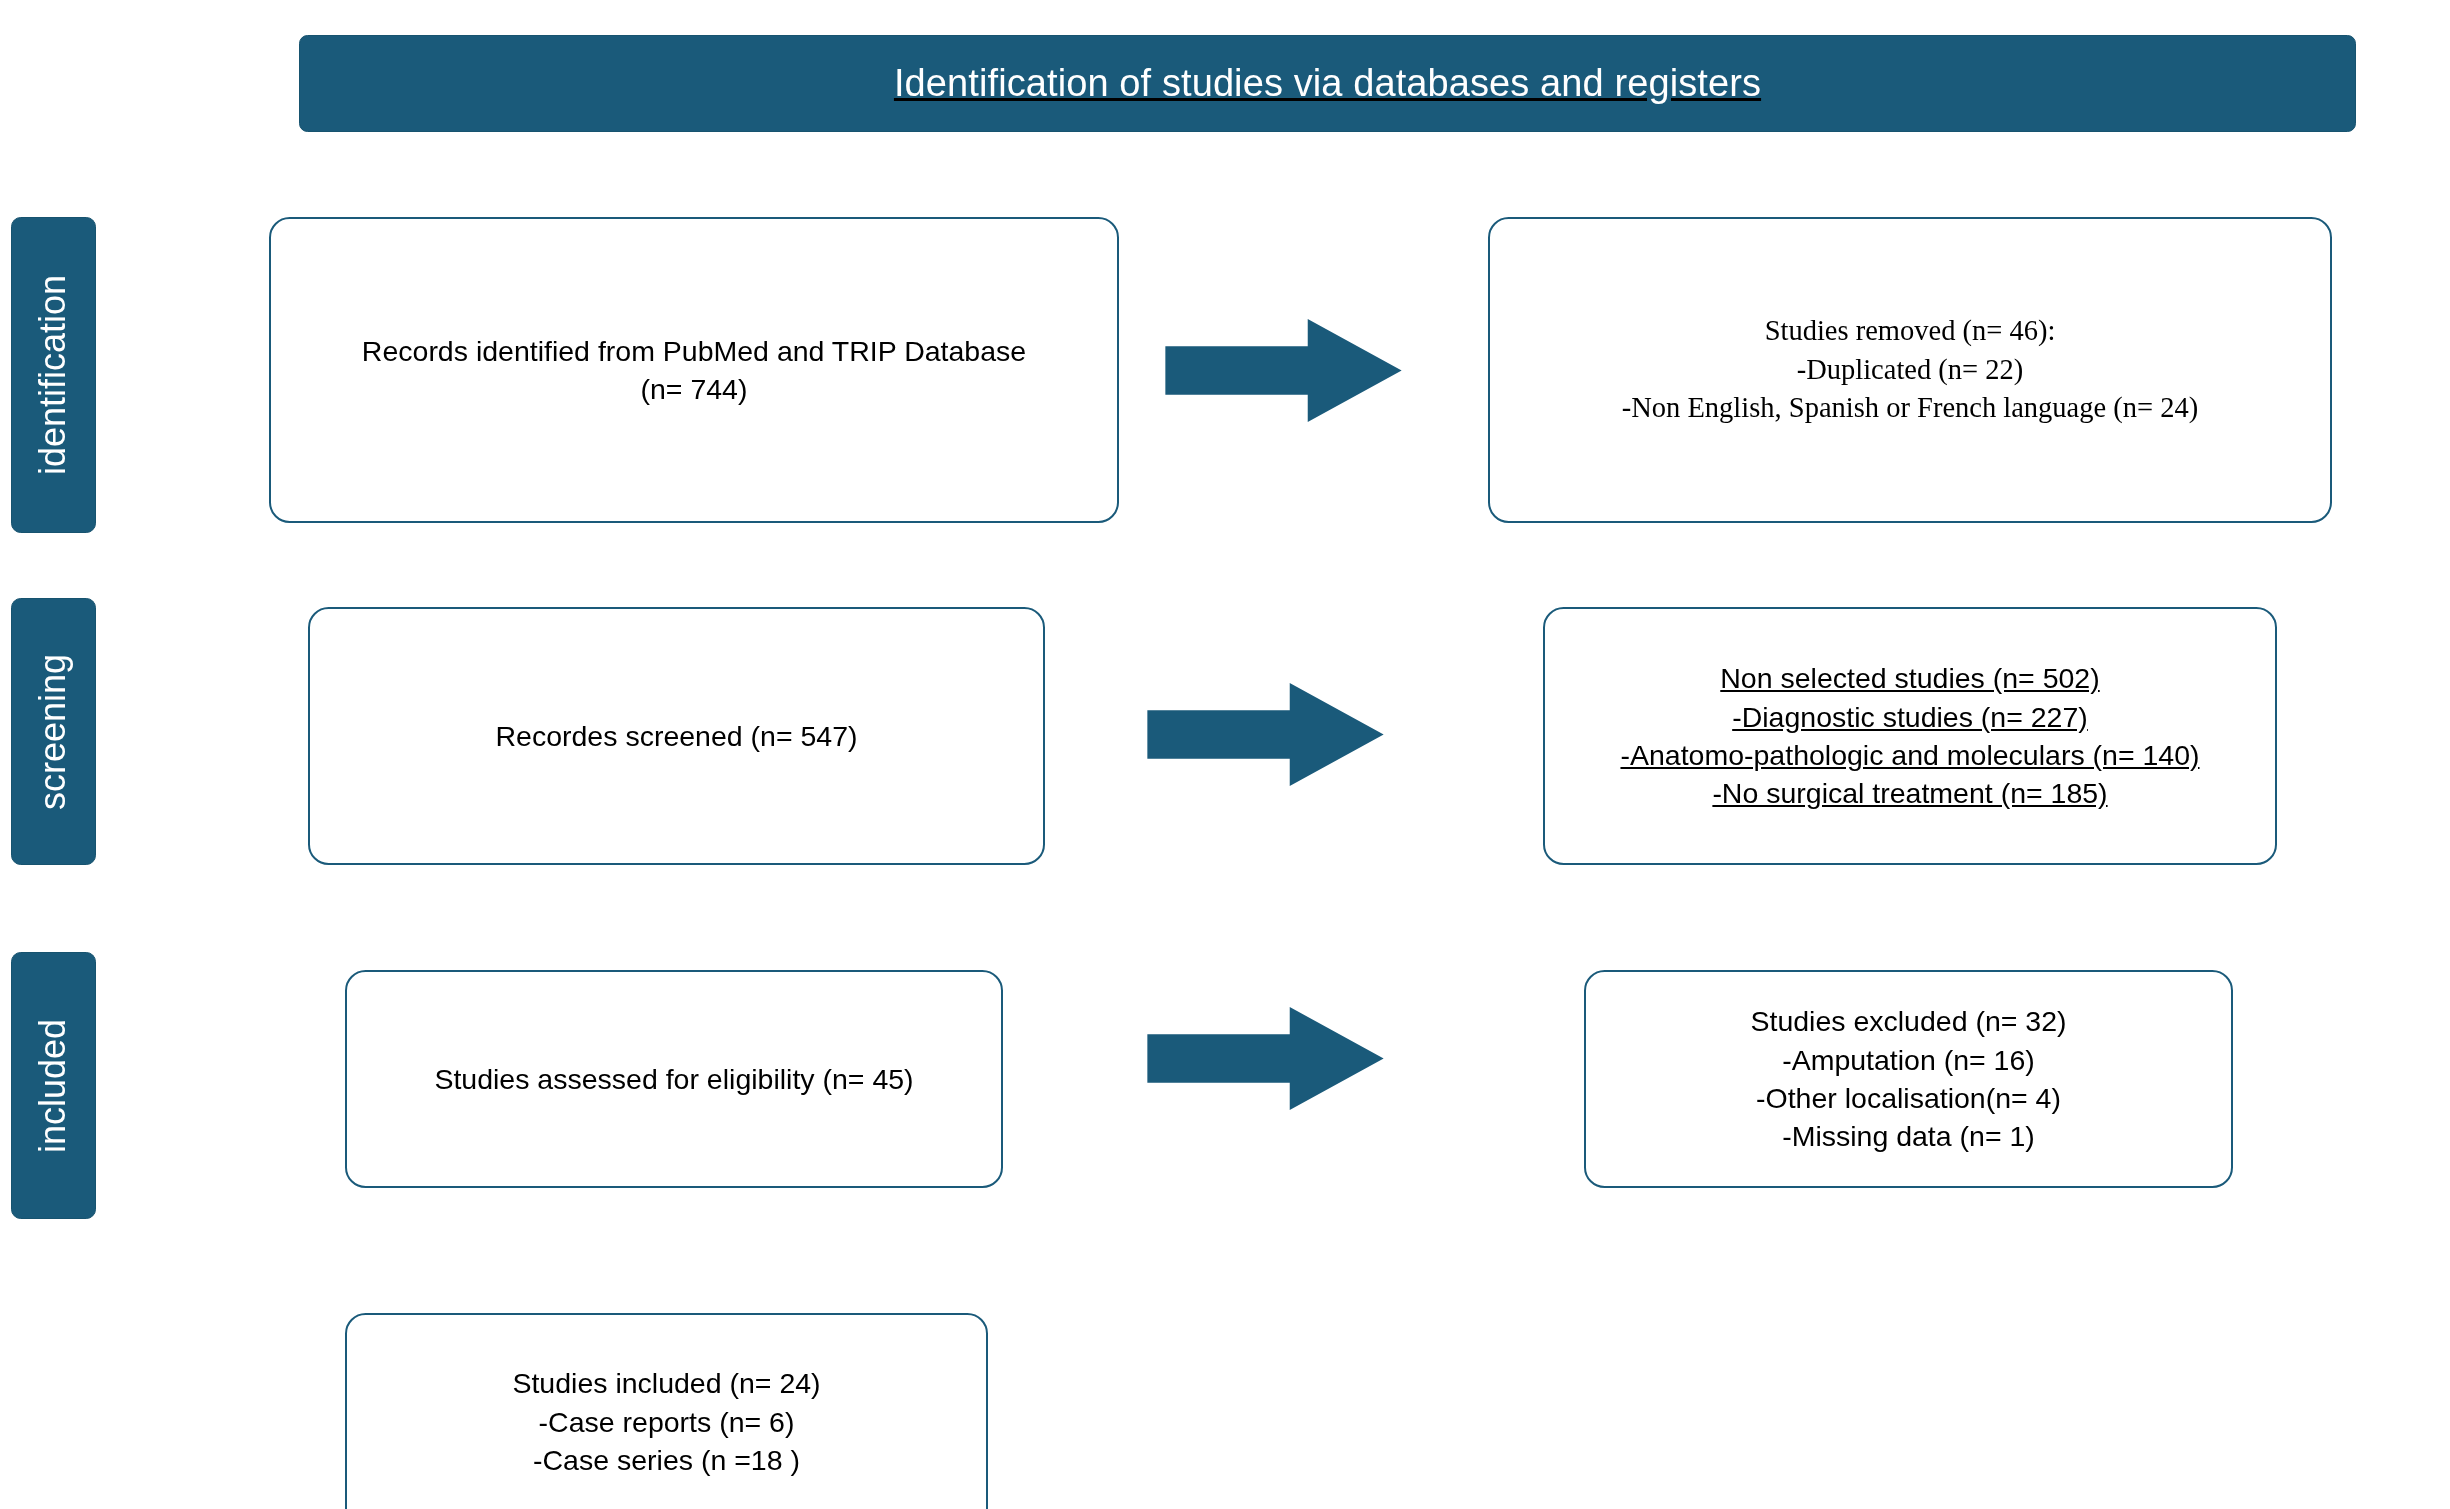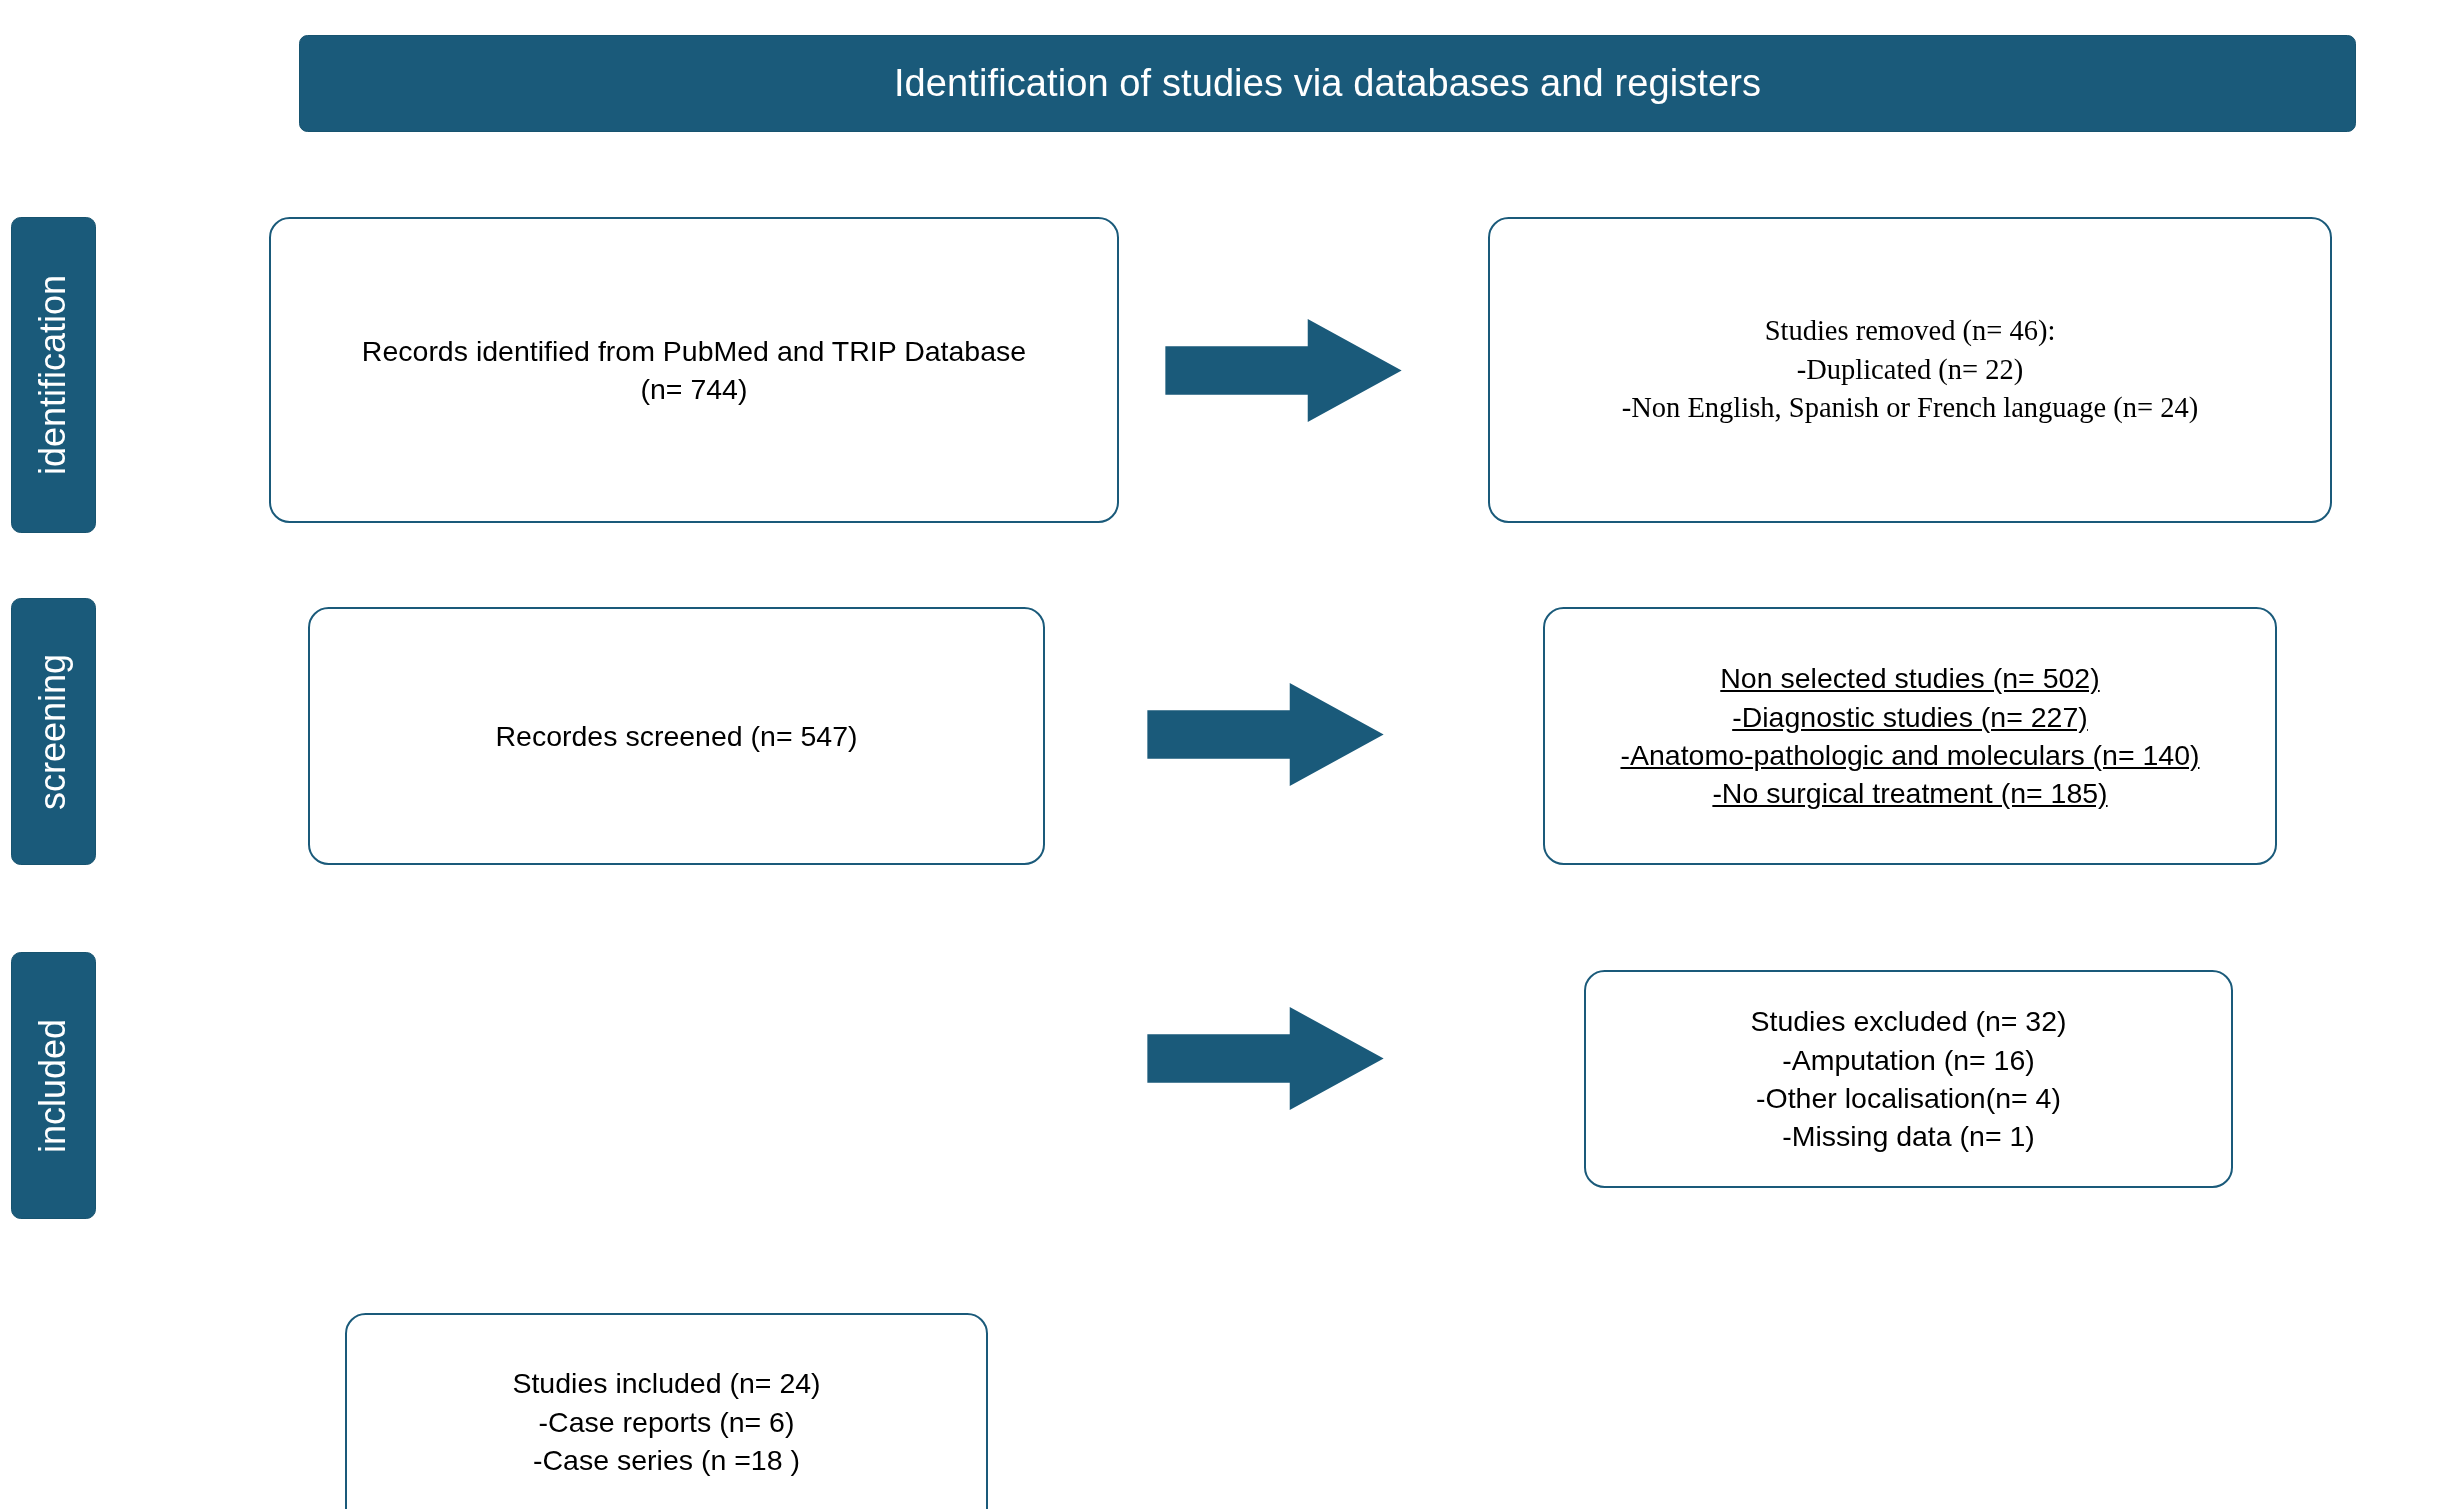--- a/index.html
+++ b/index.html
@@ -31,20 +31,21 @@
     top: 35px;
     width: 2057px;
     height: 97px;
     background: #1a5a7a;
     border: 1.8px solid #17536f;
     border-radius: 8.5px;
     display: flex;
     align-items: center;
     justify-content: center;
     box-sizing: border-box;
+    text-decoration: underline;
   }
   .header-banner .header-text {
     color: #ffffff;
     font-size: 38px;
     line-height: 1.1;
     letter-spacing: 0.1px;
     text-align: center;
   }
 
   
@@ -153,20 +154,23 @@
     <polygon points="0,45 235,45 235,0 390,85 235,170 235,125 0,125" fill="#1a5a7a"></polygon>
   </svg>
 
   <div class="flow-box" id="box-nonselect">
     <span class="box-text">Non selected studies (n= 502)
 -Diagnostic studies (n= 227)
 -Anatomo-pathologic and moleculars (n= 140)
 -No surgical treatment (n= 185)</span>
   </div>
 
+  <div class="flow-box" id="box-eligible">
+    <span class="box-text">Studies assessed for eligibility (n= 45)</span>
+  </div>
 
   <svg class="arrow" id="arrow-3" viewBox="0 0 390 170">
     <polygon points="0,45 235,45 235,0 390,85 235,170 235,125 0,125" fill="#1a5a7a"></polygon>
   </svg>
 
   <div class="flow-box" id="box-excluded">
     <span class="box-text">Studies excluded (n= 32)
 -Amputation (n= 16)
 -Other localisation(n= 4)
 -Missing data (n= 1)</span>

